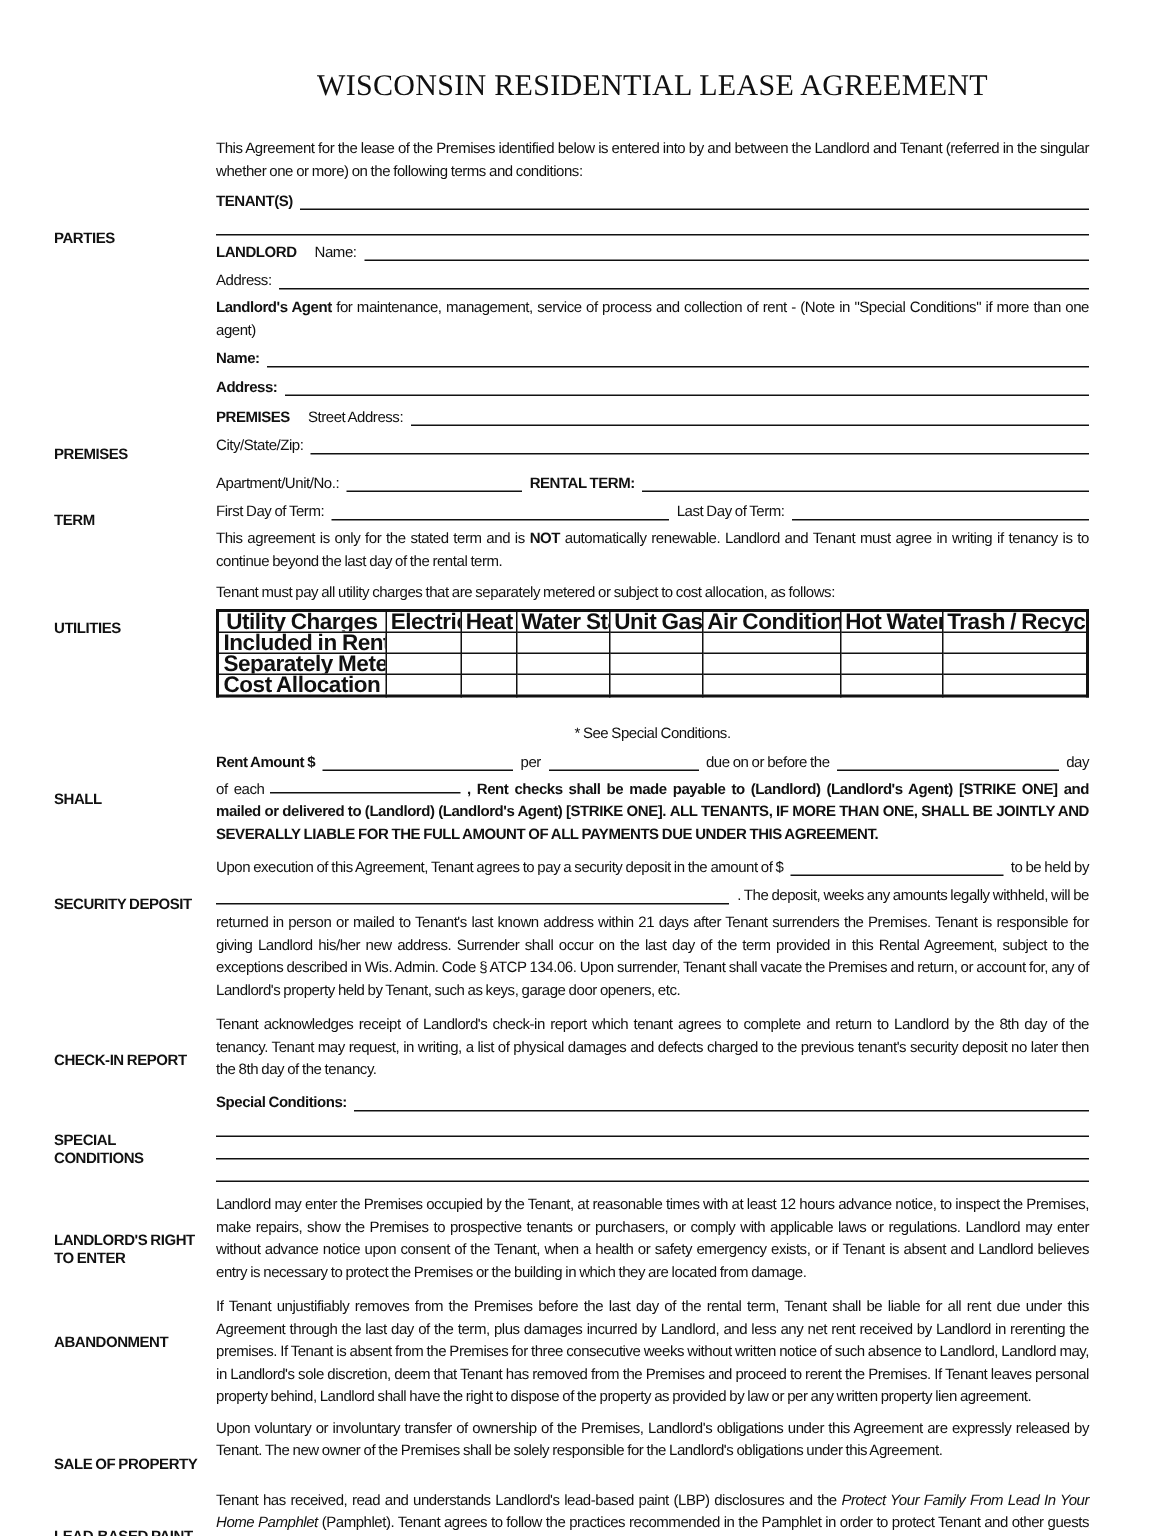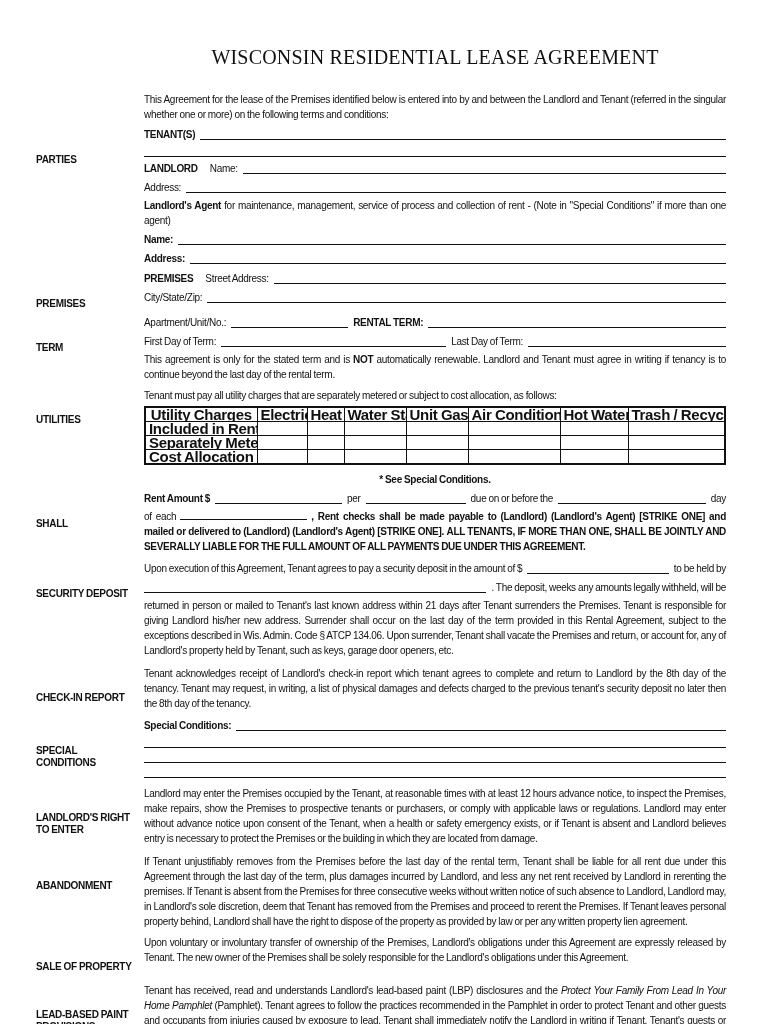--- a/index.html
+++ b/index.html
@@ -84,21 +84,21 @@
     border: 1px solid #111;
     font-weight: bold;
     font-size: 15px;
     line-height: 11px;
     text-align: center;
     padding: 1px 3px;
     height: 13px;
     overflow: hidden;
     white-space: nowrap;
   }
-  .footnote { text-align: center; font-weight: bold; margin-top: 8px; line-height: 13px; }
+  .footnote { text-align: center; font-weight: normal; margin-top: 18px; line-height: 13px; }
   .mt3 { margin-top: 3px; }
   .mt8 { margin-top: 8px; }
   .mt10 { margin-top: 10px; }
 </style>
 </head>
 <body>
 
 <div class="page">
 
   <div class="title">WISCONSIN RESIDENTIAL LEASE AGREEMENT</div>

